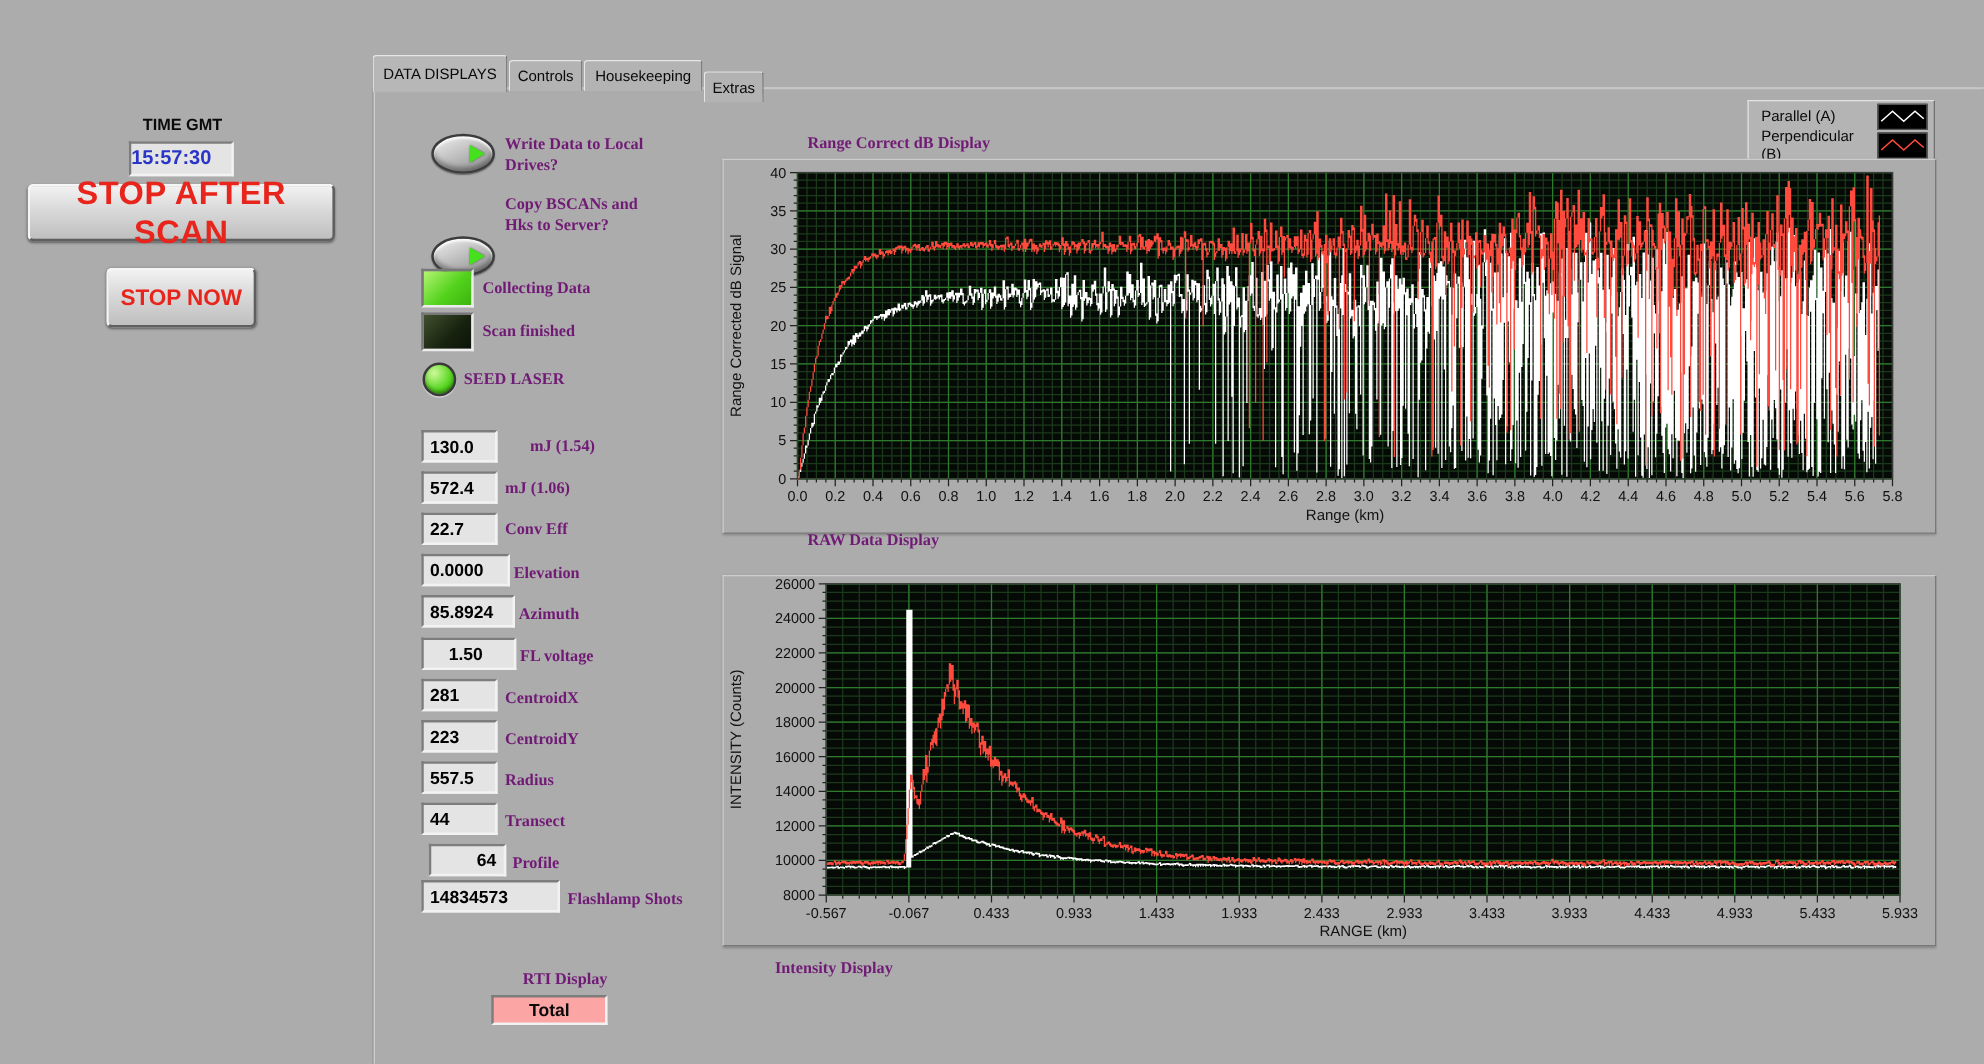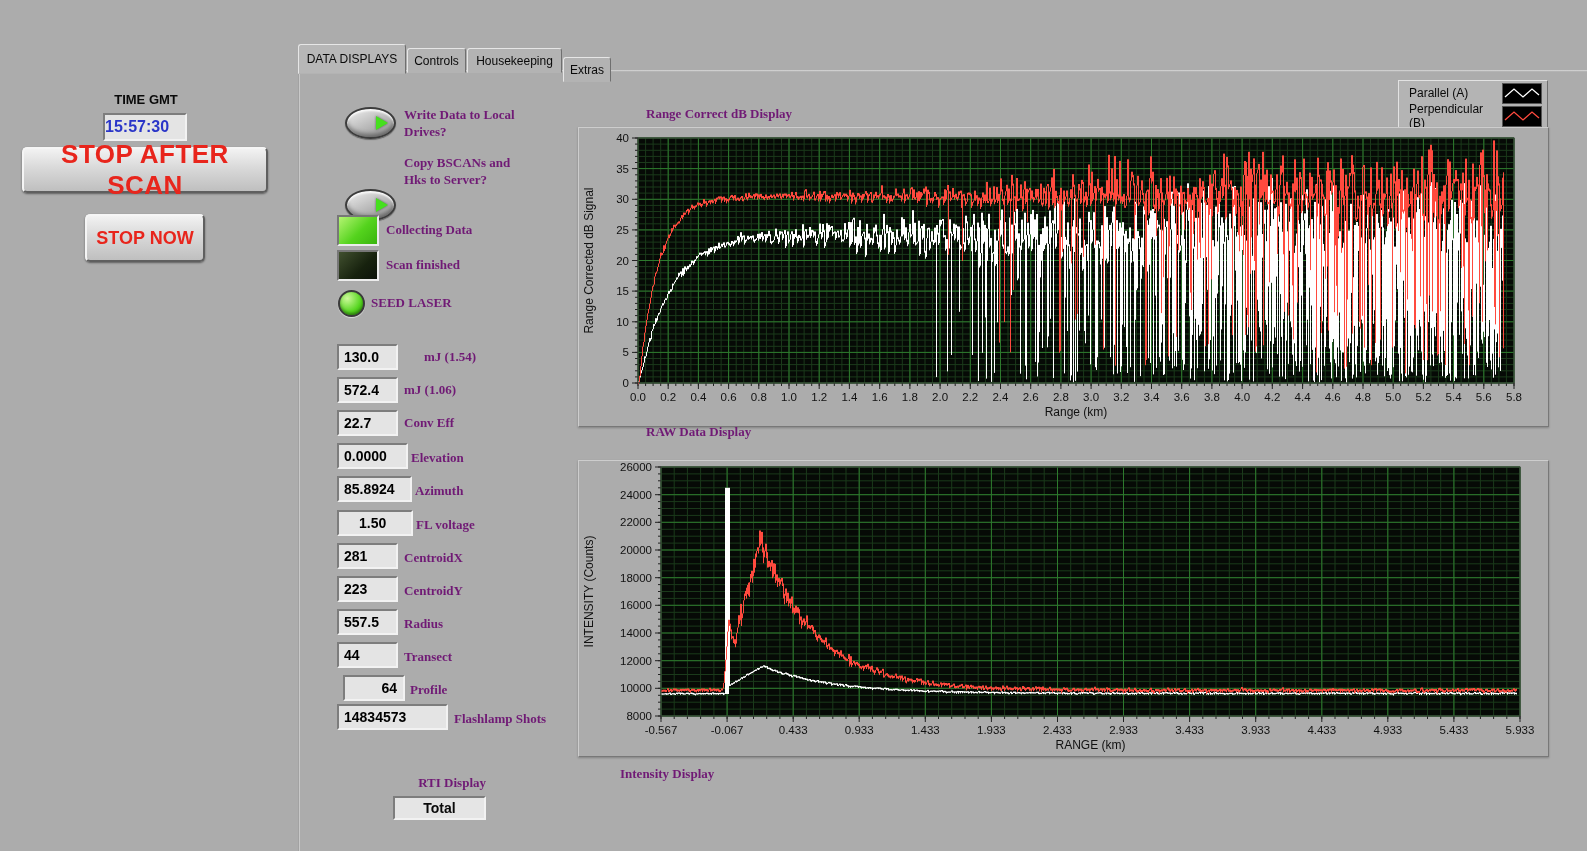--- a/index.html
+++ b/index.html
@@ -68,21 +68,21 @@
   
   .num-box{
     height:22px;font-weight:700;font-size:14px;line-height:22px;padding-left:5px;
     background:#e4e4e4;border:2px solid;border-color:#7d7d7d #f2f2f2 #f2f2f2 #7d7d7d;
     color:#000;
   }
   .num-box.right{text-align:right;padding-right:6px;padding-left:0;}
 
   
   .combo{
-    background:#e5e5e5;border:2px solid;border-color:#7d7d7d #f2f2f2 #f2f2f2 #7d7d7d;
+    background:#fca5a5;border:2px solid;border-color:#7d7d7d #f2f2f2 #f2f2f2 #7d7d7d;
     font-weight:700;font-size:14px;text-align:center;line-height:20px;cursor:pointer;
   }
 
   
   .chart-panel{
     background:#acacac;
     border:1px solid;border-color:#cdcdcd #787878 #787878 #cdcdcd;
     box-shadow:0 1px 2px rgba(0,0,0,.25);
   }
   .legend-panel{

